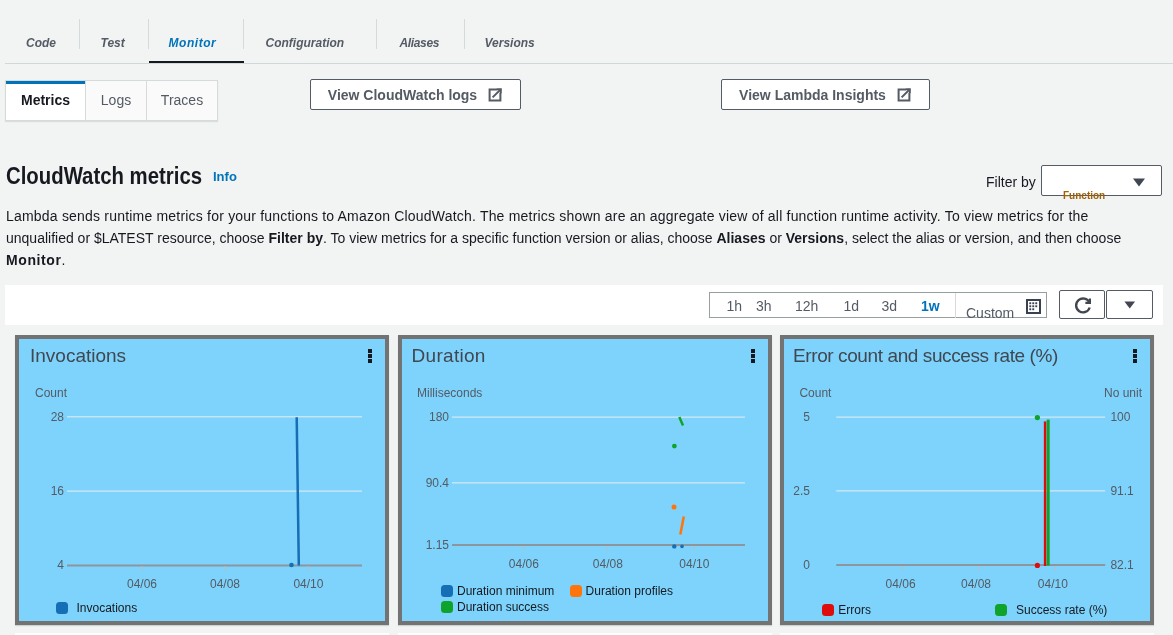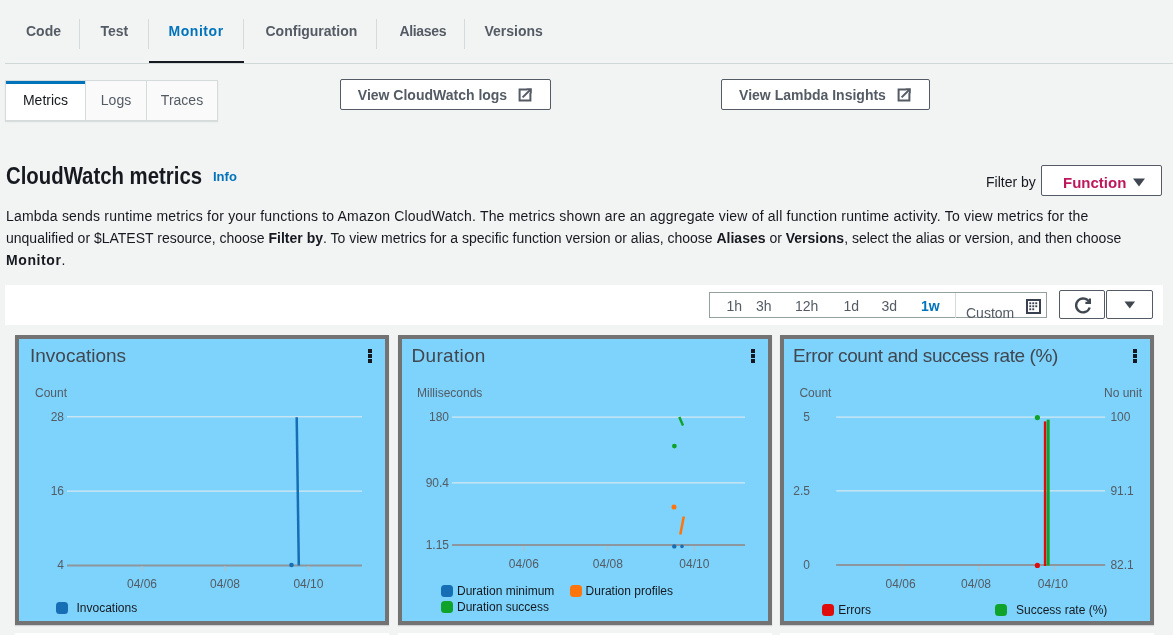--- a/index.html
+++ b/index.html
@@ -1,39 +1,39 @@
 <!DOCTYPE html>
 <html><head>
 <meta charset="utf-8">
 <style>
 * { margin:0; padding:0; box-sizing:border-box; }
 html,body { width:1173px; height:635px; background:#f2f3f3; font-family:"Liberation Sans",sans-serif; overflow:hidden; }
 #page { position:relative; width:1173px; height:635px; }
 
 
-.tab { position:absolute; top:23px; font-size:14px; font-weight:bold; color:#545b64; white-space:nowrap; }
+.tab { position:absolute; top:36px; font-size:12px; font-weight:bold; color:#545b64; white-space:nowrap;font-style:italic; }
 .tabsep { position:absolute; top:19px; width:1px; height:30px; background:#d5dbdb; }
 #tabrule { position:absolute; left:5px; top:62.5px; width:1168px; height:1.2px; background:#d0d8d8; }
 #tabactive { position:absolute; left:149px; top:60.5px; width:94.7px; height:2.8px; background:#16191f; }
 
 
 #seg { position:absolute; left:5px; top:80px; height:41px; display:flex; border:1px solid #d5dbdb; background:#fafafa; box-shadow:0 1px 1px rgba(0,28,36,.1); }
 #seg .s { display:flex; align-items:center; justify-content:center; font-size:14px; color:#545b64; position:relative; padding-bottom:2px; }
-#seg .s.on { background:#fff; color:#16191f; font-weight:normal; border-top:3px solid #0073bb; padding-bottom:5px; }
+#seg .s.on { background:#fff; color:#16191f; font-weight:bold; border-top:3px solid #0073bb; padding-bottom:5px; }
 #seg .s + .s { border-left:1px solid #d5dbdb; }
 
 
 .btn { position:absolute; top:79px; height:31px; background:#fff; border:1px solid #545b64; border-radius:2px; color:#545b64; font-size:14px; font-weight:bold; display:flex; align-items:center; justify-content:center; gap:10px; }
 
 
 #h2 { position:absolute; left:6px; top:163px; font-size:23px; font-weight:bold; color:#16191f; transform:scaleX(0.885); transform-origin:left center; white-space:nowrap; }
 #info { position:absolute; left:213px; top:168.5px; font-size:13px; font-weight:bold; color:#0073bb; }
 #filterby { position:absolute; left:986px; top:173.5px; font-size:14px; color:#16191f; }
 #funcbtn { position:absolute; left:1041px; top:165px; width:121px; height:31px; background:#fff; border:1px solid #545b64; border-radius:2px; }
-#funcbtn span { position:absolute; left:21px; top:8px; font-size:15px; font-weight:bold; color:#be185d; }
+#funcbtn span { position:absolute; left:21px; top:24px; font-size:10px; font-weight:bold; color:#a16207; }
 
 
 #para { position:absolute; left:6px; top:205px; width:1165px; font-size:14px; line-height:22px; color:#16191f; letter-spacing:0.2px; }
 
 
 #strip { position:absolute; left:5px; top:285px; width:1158px; height:40px; background:#fff; }
 #timebox { position:absolute; left:709px; top:291.5px; width:338px; height:26px; background:#fff; border:1px solid #95a0a0; display:flex; align-items:center; font-size:14px; color:#545b64; }
 #timebox .t { position:absolute; top:5px; }
 .ctlbtn { position:absolute; top:290px; height:29px; background:#fff; border:1px solid #545b64; border-radius:2px; }
 
@@ -64,21 +64,21 @@
 <span class="tabsep" style="left:464px;"></span>
 <div id="tabrule"></div>
 <div id="tabactive"></div>
 
 <div id="seg">
   <div class="s on" style="width:79px;">Metrics</div>
   <div class="s" style="width:61px;">Logs</div>
   <div class="s" style="width:71px;">Traces</div>
 </div>
 
-<div class="btn" style="left:310px; width:211px;margin-left:30px;">View CloudWatch logs <svg width="16" height="16" viewBox="0 0 16 16" fill="none" stroke="#545b64" stroke-width="2">
+<div class="btn" style="left:310px; width:211px;">View CloudWatch logs <svg width="16" height="16" viewBox="0 0 16 16" fill="none" stroke="#545b64" stroke-width="2">
         <path d="M9.8 2.2h4v4"></path>
         <path d="M13.8 2.2L5.6 10.4"></path>
         <path d="M10 2.6H2.6v10.8h10.8V6"></path>
       </svg></div>
 <div class="btn" style="left:721px; width:209px;">View Lambda Insights <svg width="16" height="16" viewBox="0 0 16 16" fill="none" stroke="#545b64" stroke-width="2">
         <path d="M9.8 2.2h4v4"></path>
         <path d="M13.8 2.2L5.6 10.4"></path>
         <path d="M10 2.6H2.6v10.8h10.8V6"></path>
       </svg></div>
 

